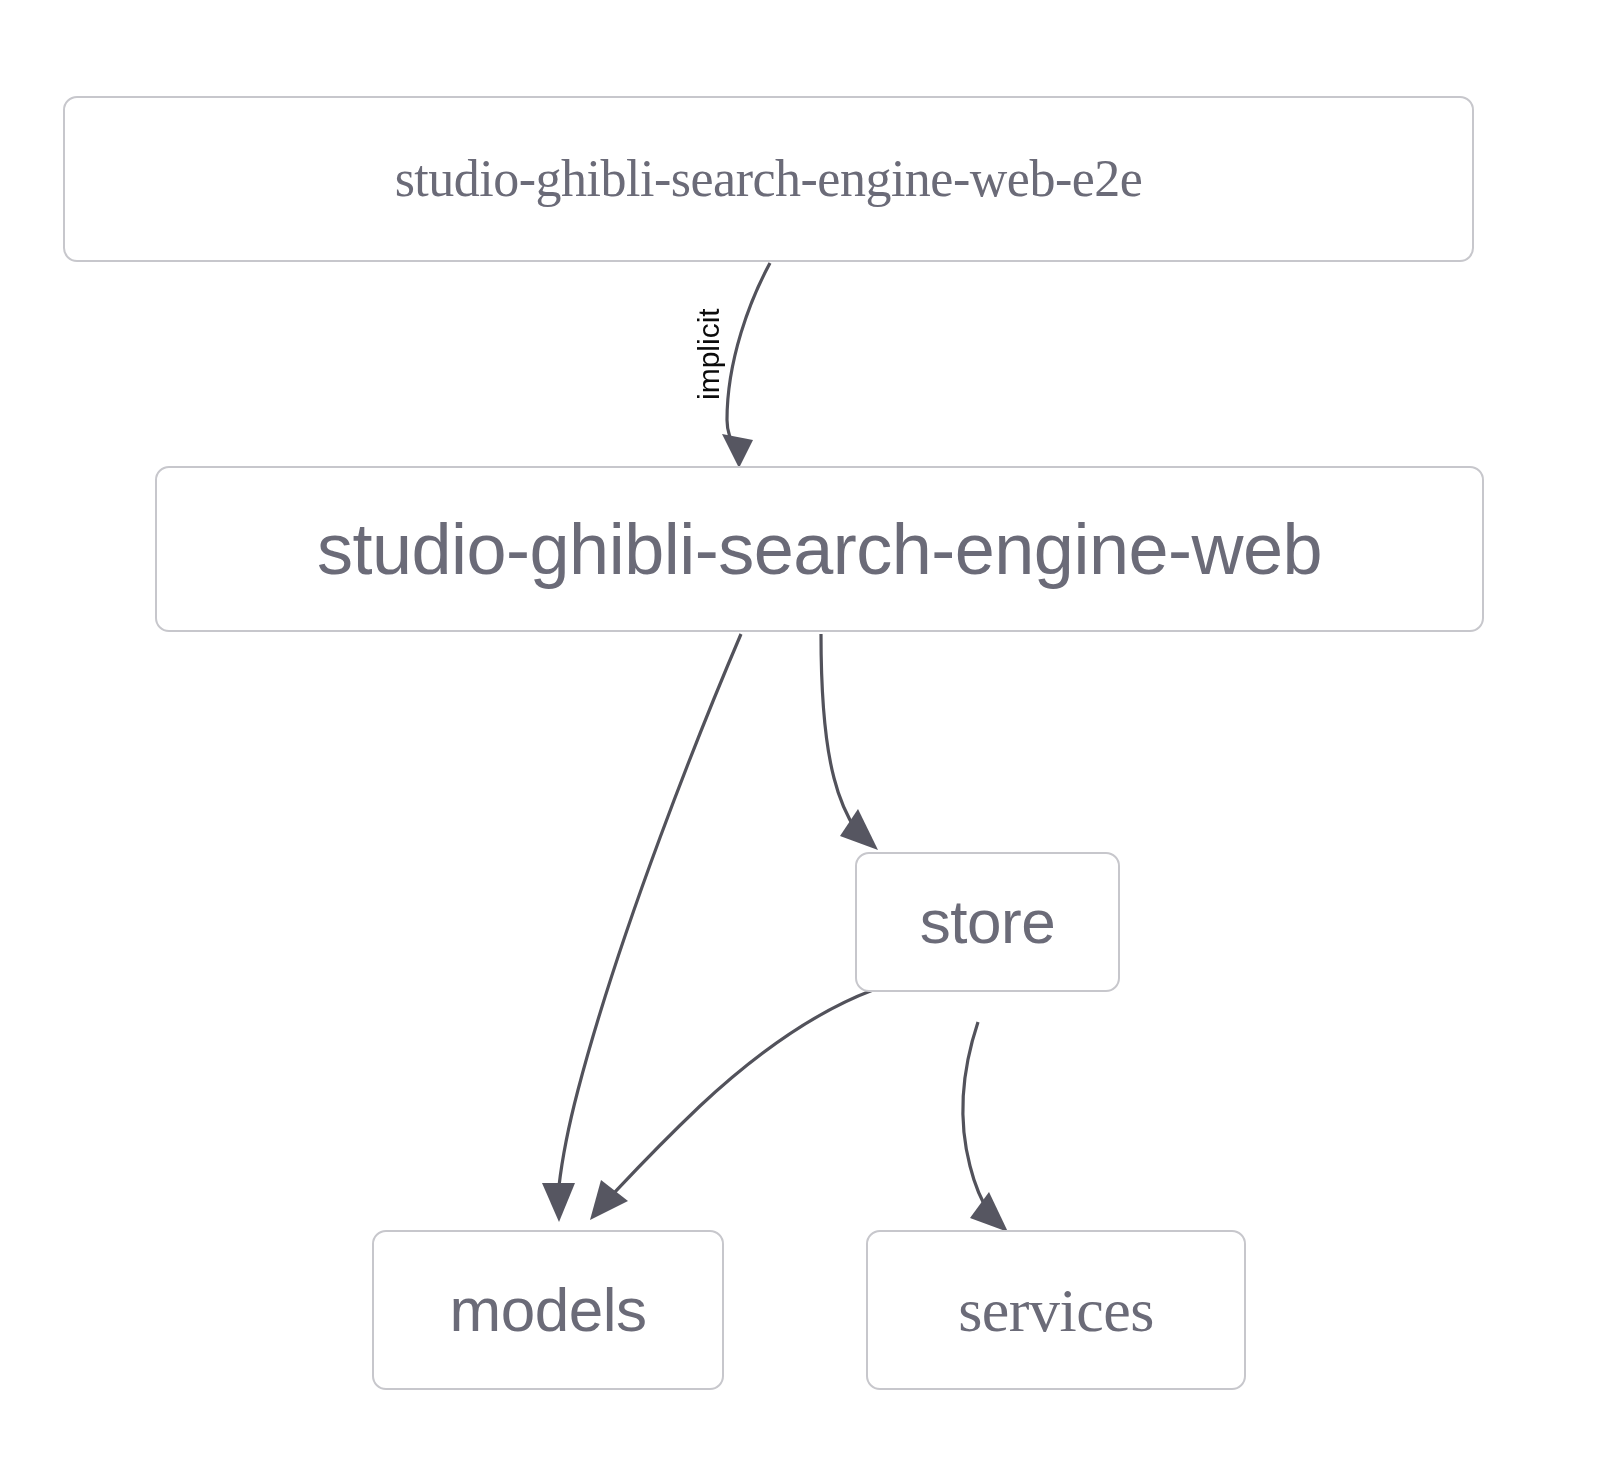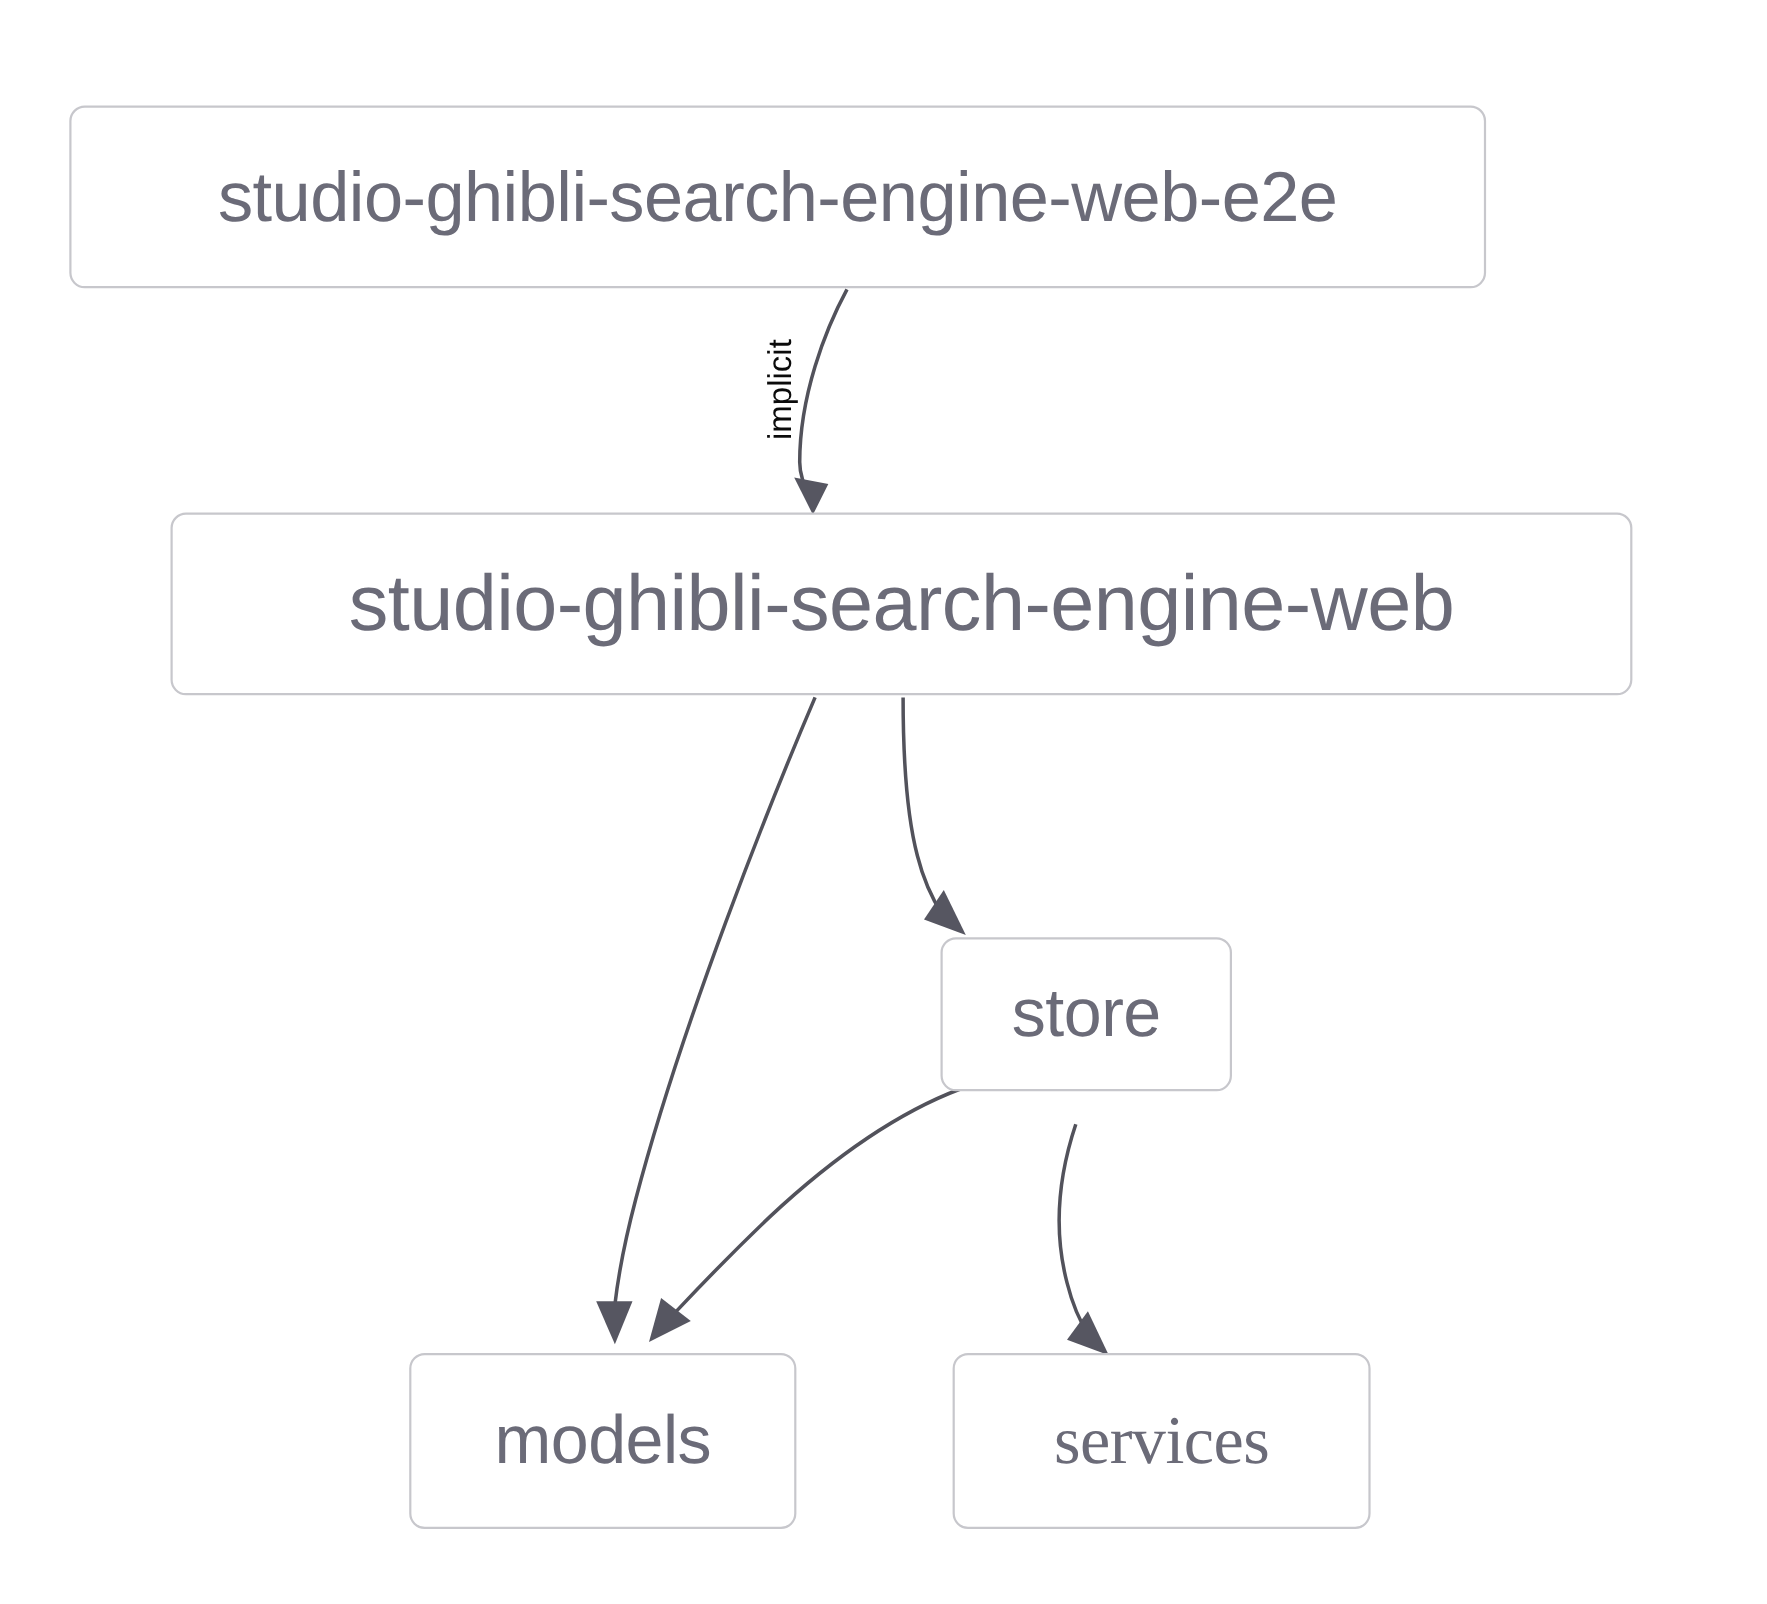--- a/index.html
+++ b/index.html
@@ -40,22 +40,23 @@
     letter-spacing: -0.5px;
     white-space: nowrap;
     z-index: 2;
   }
   .node-label {
     display: block;
     line-height: 1;
   }
   #node-web-e2e {
     left: 63px;  top: 96px;
-    width: 1288px; height: 166px;
-    font-size: 64px;
+    width: 1411px; height: 166px;
+    font-size: 52px;
+    font-family: Liberation Serif, serif;
   }
   #node-web {
     left: 155px; top: 466px;
     width: 1329px; height: 166px;
     font-size: 72px;
   }
   #node-store {
     left: 855px; top: 852px;
     width: 265px; height: 140px;
     font-size: 62px;

